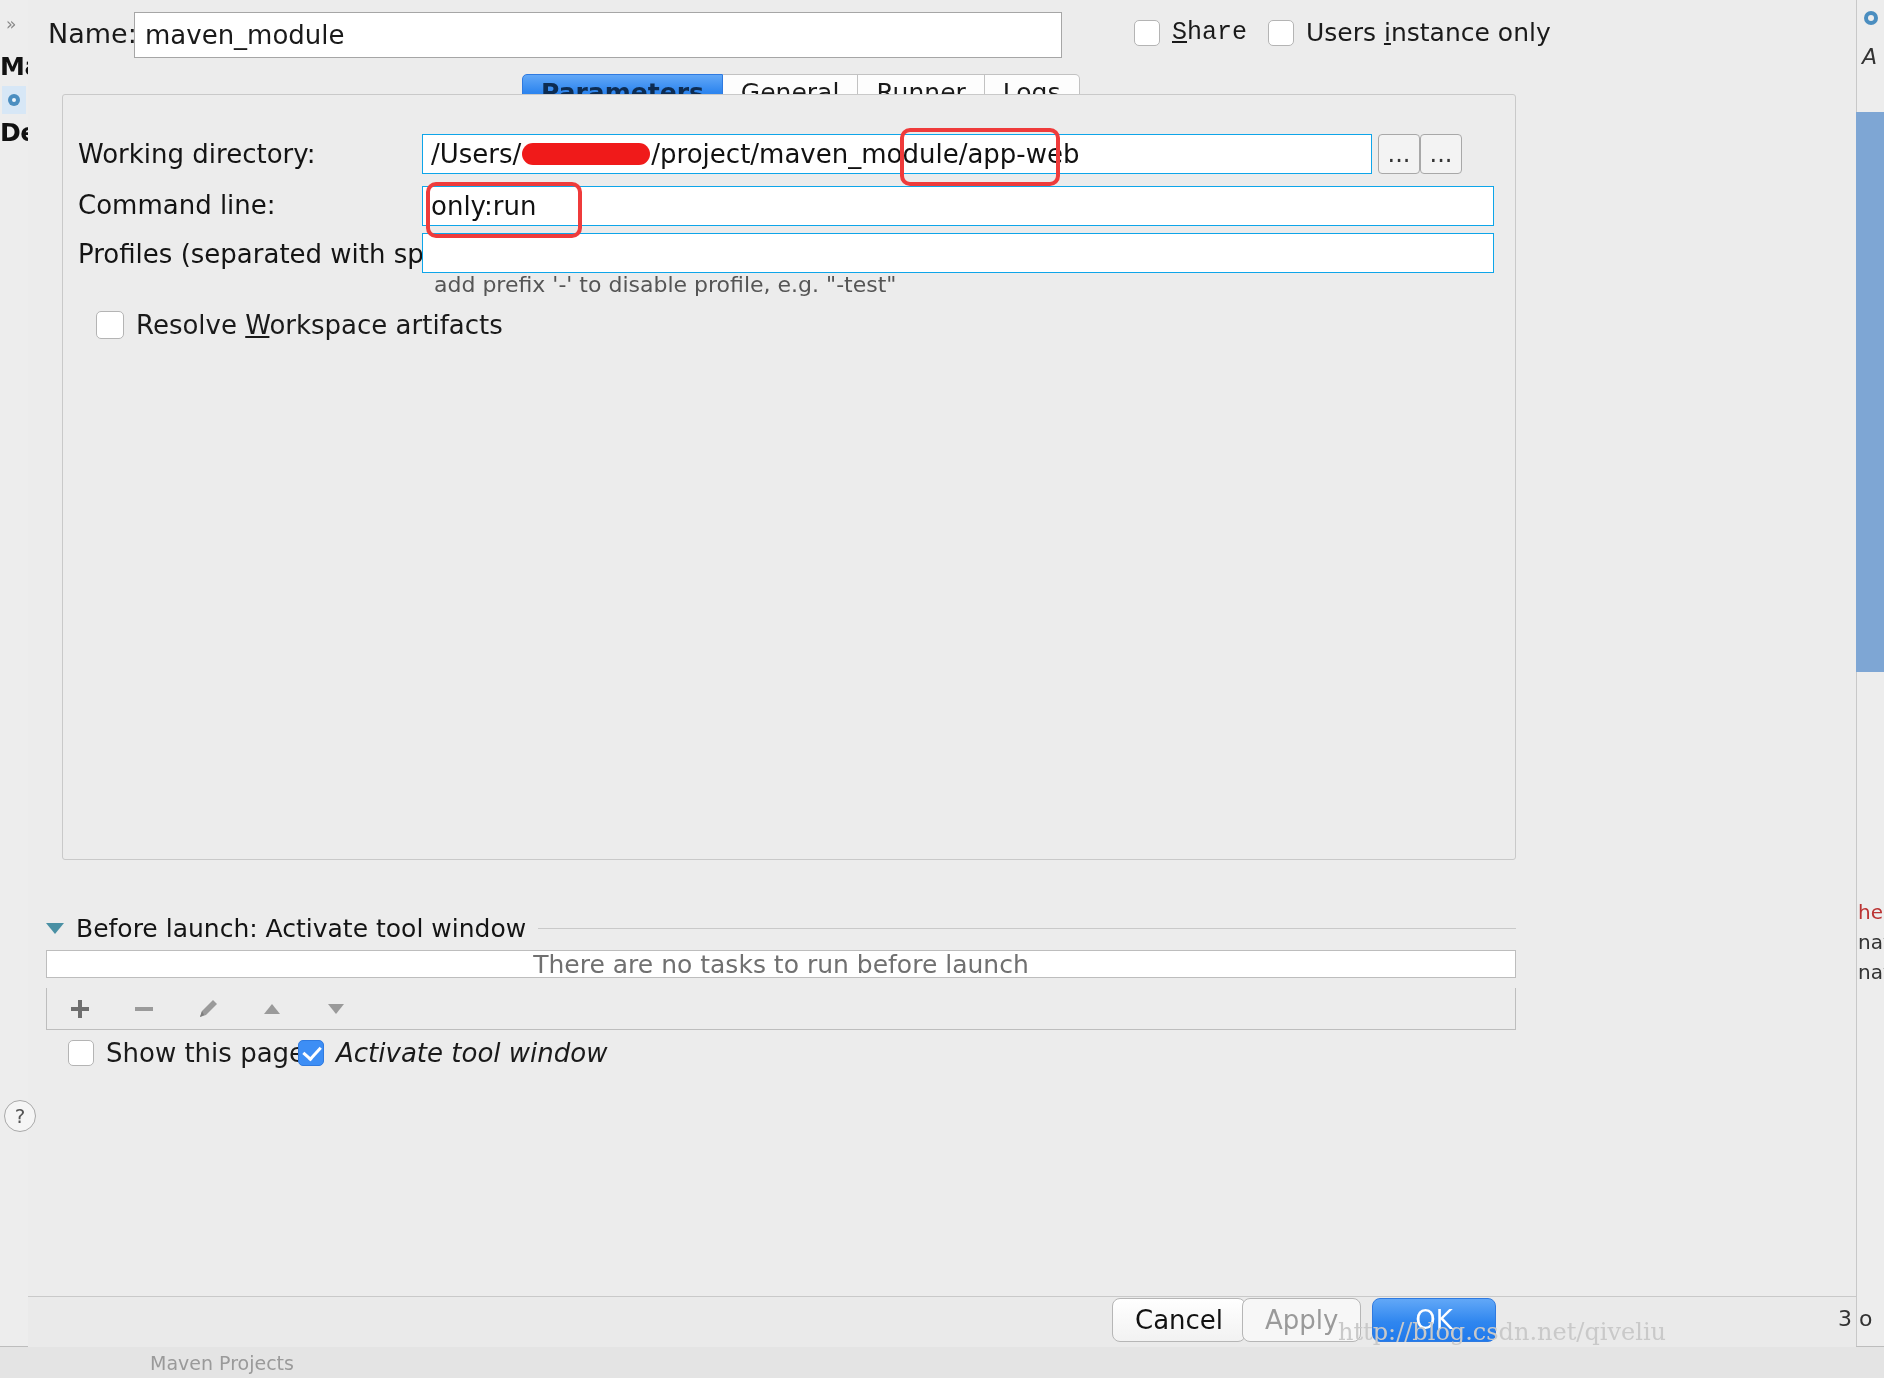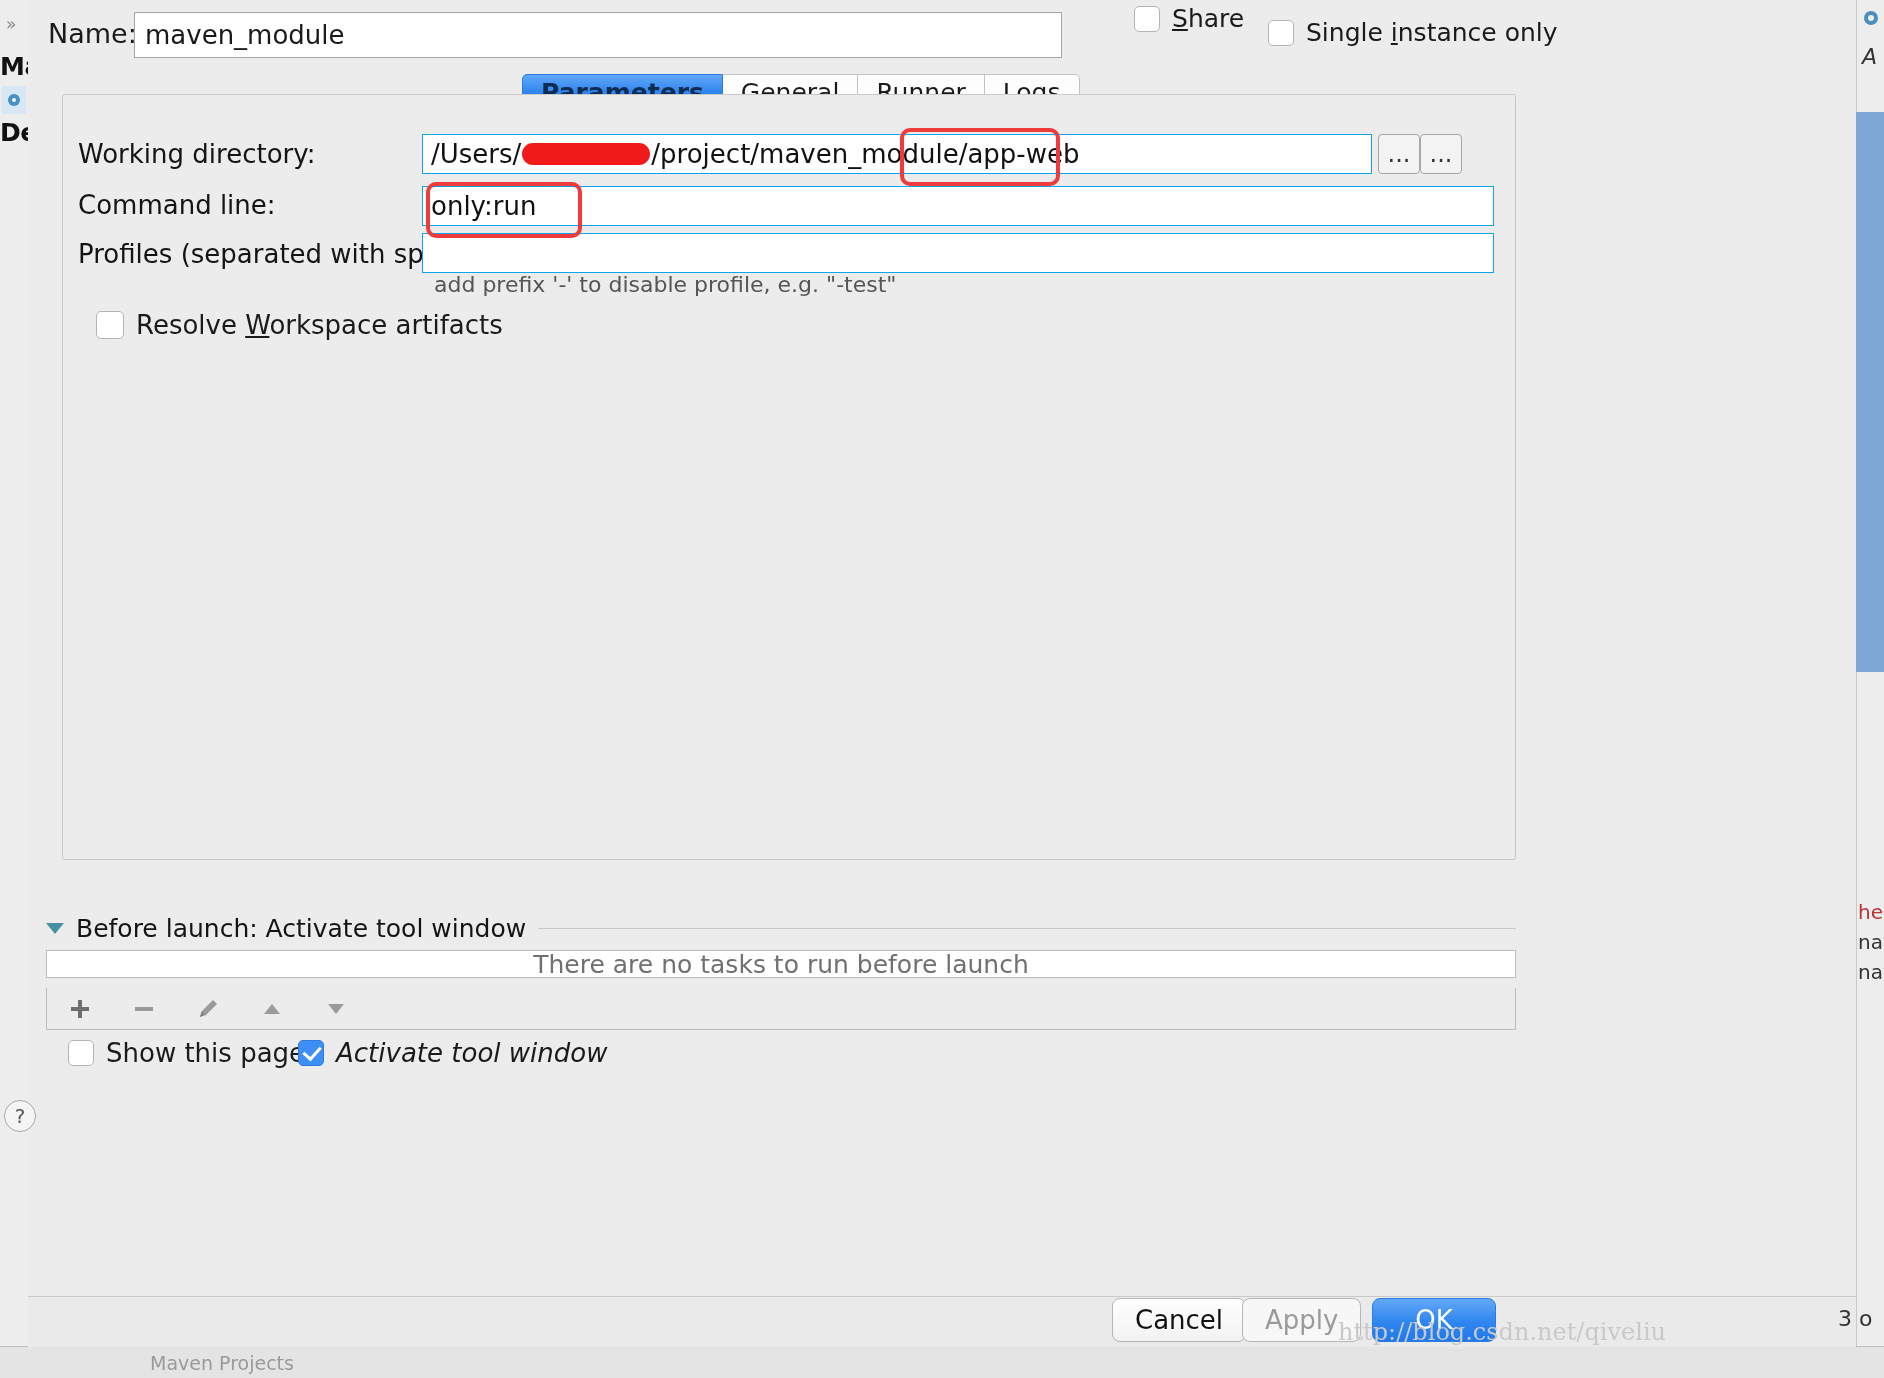--- a/index.html
+++ b/index.html
@@ -36,21 +36,21 @@
 
   
   #name-label{left:48px;top:18px;font-size:27px;}
   #name-input{left:134px;top:12px;width:928px;height:46px;background:#fff;border:1px solid #a6a6a6;box-sizing:border-box;
               display:flex;align-items:center;padding:0 10px;font-size:26px;}
   .cbrow{display:flex;align-items:center;gap:12px;}
   .cbox{width:26px;height:26px;border:1px solid #b4b4b4;border-radius:5px;background:#fff;box-sizing:border-box;
         display:flex;align-items:center;justify-content:center;flex:none;}
   .cbox.checked{background:#3d8ef5;border-color:#2f7ae0;}
   .cbox.checked::after{content:"";width:8px;height:14px;border:solid #fff;border-width:0 3px 3px 0;transform:rotate(42deg) translate(-1px,-2px);}
-  #share-check{left:1134px;top:4px;}
+  #share-check{left:1134px;top:18px;font-family:Liberation Mono, monospace;}
   #single-check{left:1268px;top:18px;}
   .u{text-decoration:underline;}
 
   
   #tabstrip{left:522px;top:74px;display:flex;height:36px;}
   .tab{height:36px;padding:0 18px;display:flex;align-items:center;justify-content:center;
        font-size:25px;background:#fdfdfd;border:1px solid #c2c2c2;border-left:none;box-sizing:border-box;color:#1a1a1a;}
   .tab:first-child{border-left:1px solid #2f7ae0;border-radius:5px 0 0 5px;}
   .tab:last-child{border-radius:0 5px 5px 0;}
   .tab.active{background:linear-gradient(180deg,#62a8f7 0%,#2f86ef 50%,#1a78ea 100%);
@@ -156,21 +156,21 @@
 
 <div class="abs" id="name-label">Name:</div>
 <div class="abs" id="name-input">maven_module</div>
 
 <div class="abs cbrow" id="share-check">
   <span class="cbox"></span>
   <span><span class="u">S</span><span>hare</span></span>
 </div>
 <div class="abs cbrow" id="single-check">
   <span class="cbox"></span>
-  <span><span>Single </span><span class="u">i</span><span>nstance only</span></span>
+  <span><span>Users </span><span class="u">i</span><span>nstance only</span></span>
 </div>
 
 <div class="abs" id="tabstrip">
   <div class="tab active">Parameters</div>
   <div class="tab">General</div>
   <div class="tab">Runner</div>
   <div class="tab">Logs</div>
 </div>
 
 <div class="abs" id="panel"></div>

